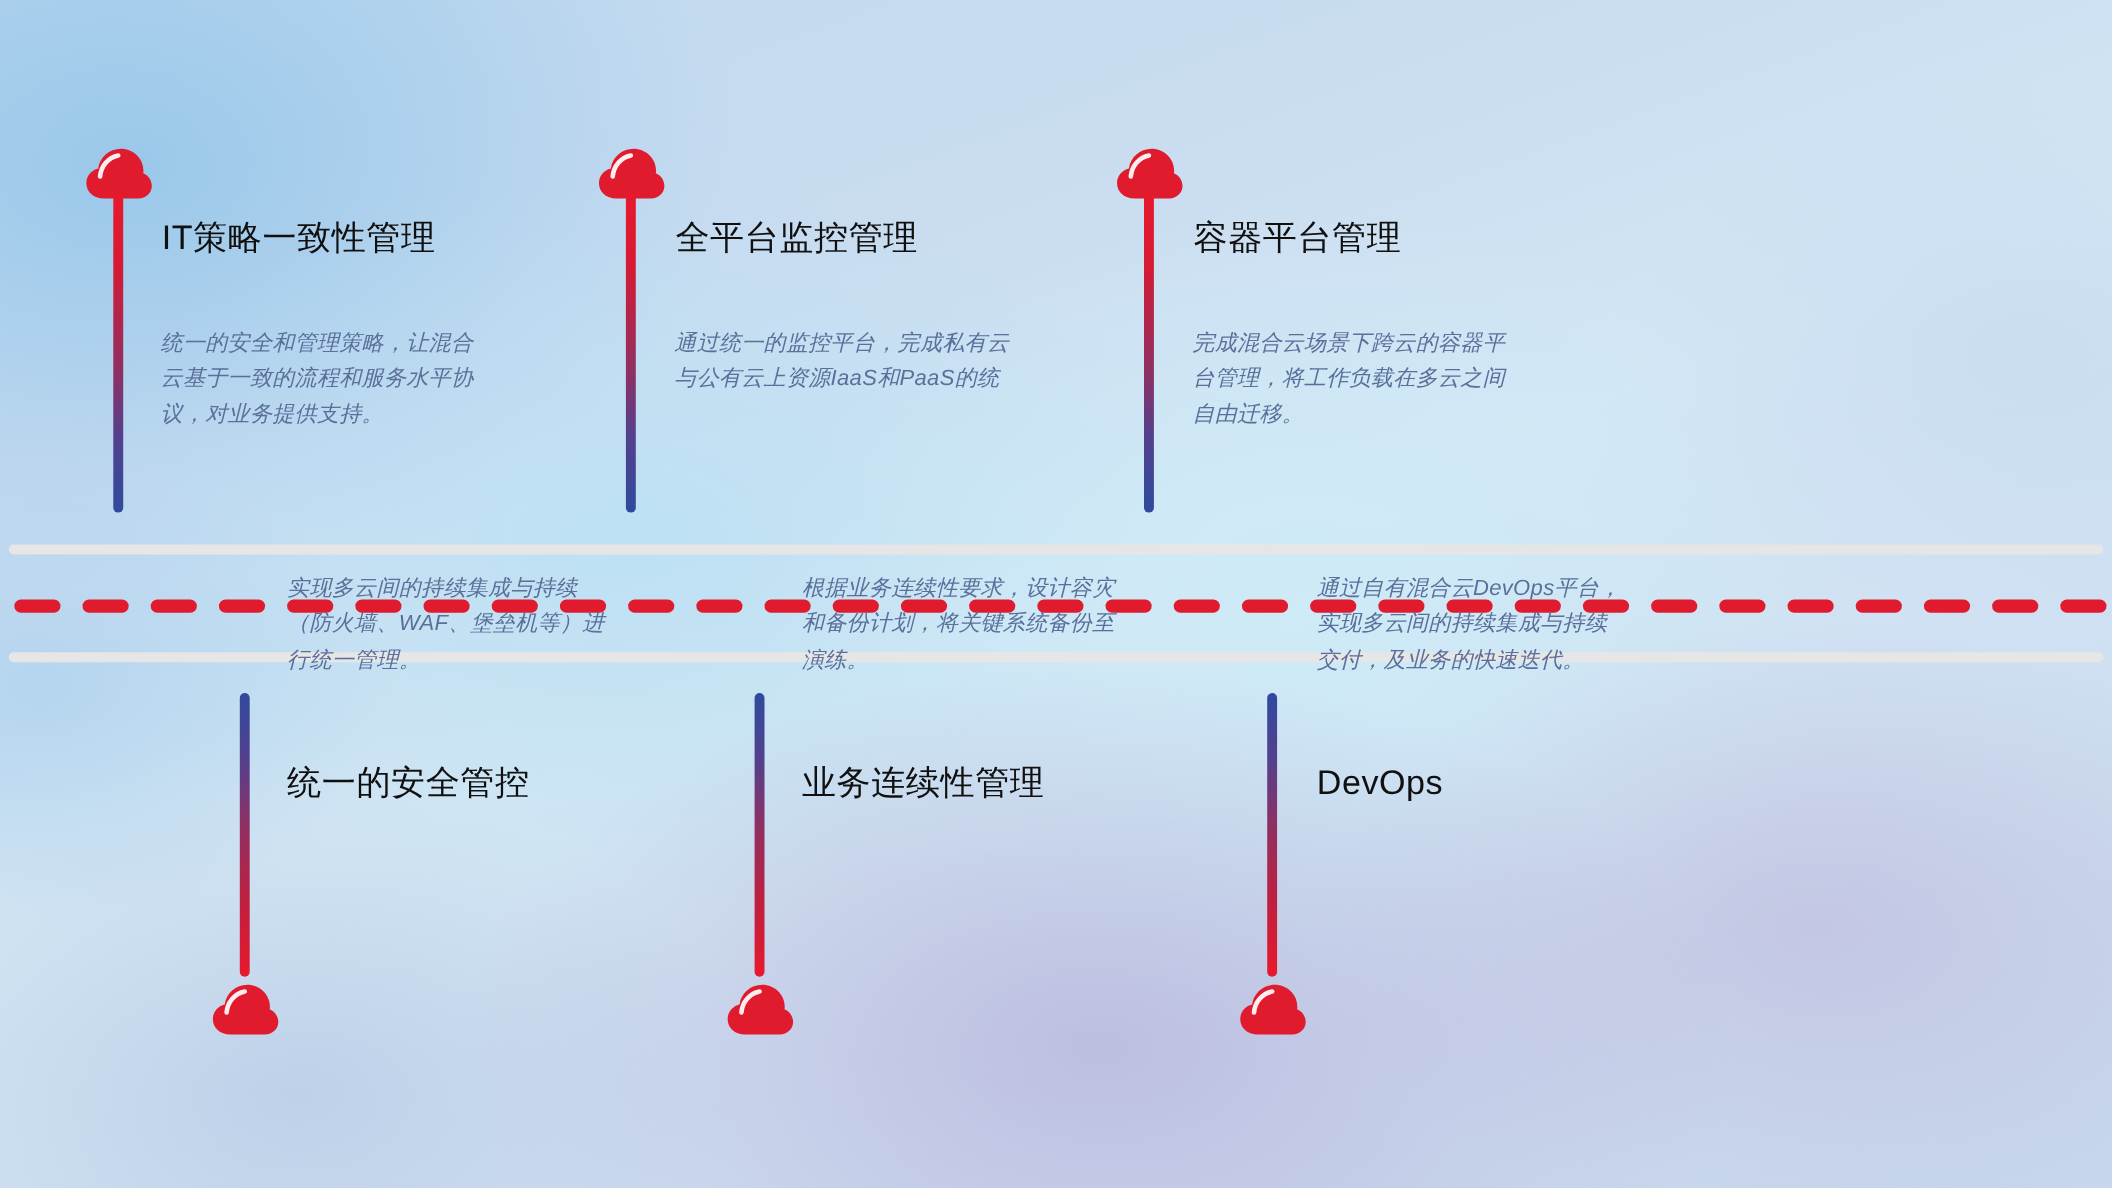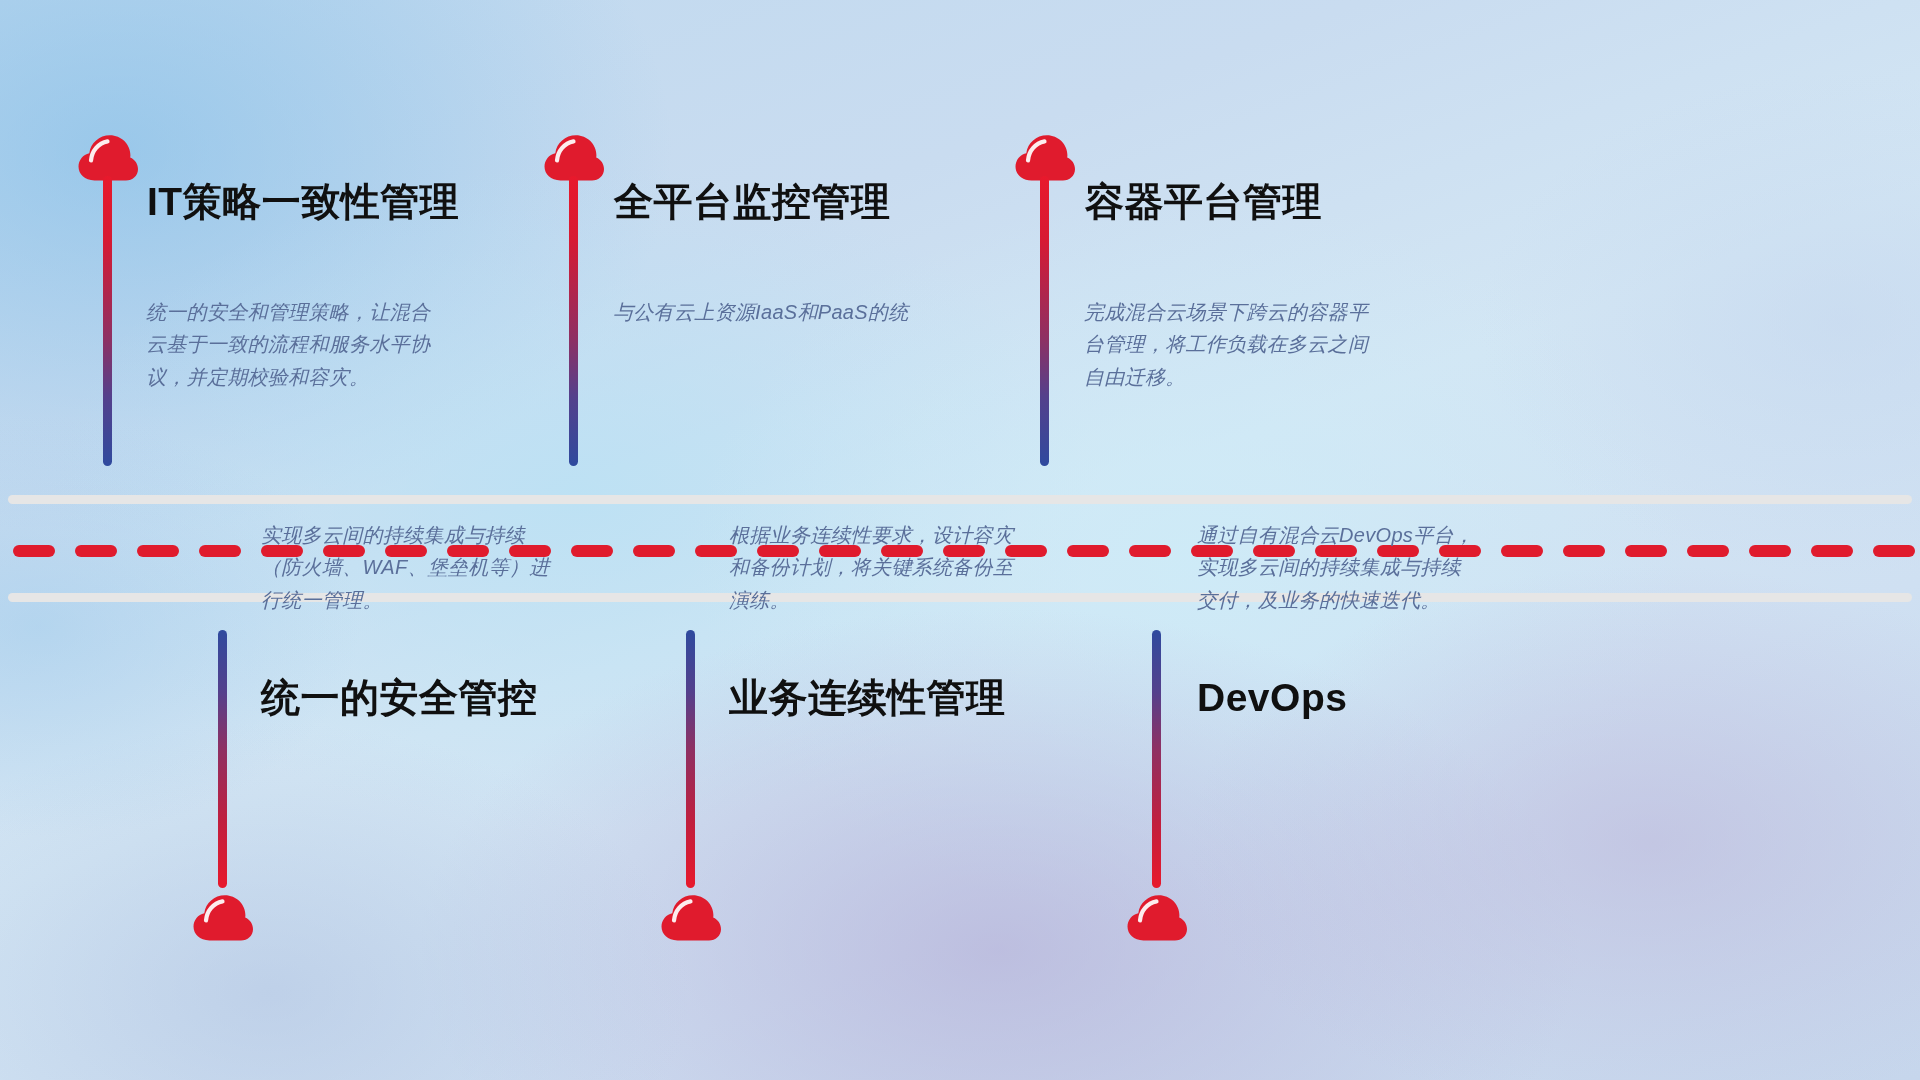--- a/index.html
+++ b/index.html
@@ -34,26 +34,27 @@
   .cloud { position:absolute; width:62px; height:48px; }
   .cloud svg { display:block; width:100%; height:100%; }
 
   .stem { position:absolute; width:9px; border-radius:5px; }
   .stem-down { background:linear-gradient(to bottom,#e8192c 0%,#d71a33 22%,#8e3063 56%,#54408c 76%,#2f4a9e 100%); }
   .stem-up   { background:linear-gradient(to bottom,#2f4a9e 0%,#54408c 24%,#8e3063 46%,#c01f3e 74%,#e8192c 100%); }
 
   
   .heading {
     position:absolute;
-    font-size:39px;
-    font-weight:bold;
+    font-size:31px;
+    font-weight:normal;
     color:#101010;
     letter-spacing:.5px;
     white-space:nowrap;
     line-height:1.2;
+    margin-top:18px;
   }
   .body-text {
     position:absolute;
     font-size:20px;
     color:#5a6f9a;
     line-height:1.62;
     letter-spacing:.3px;
   }
   .body-text .ln { display:block; white-space:nowrap;font-style:italic; }
 
@@ -98,37 +99,38 @@
                  C53.4 23.0 53.3 23.8 53.2 24.6 C57.9 26.6 61.0 31.0 61.0 36.2
                  C61.0 42.6 55.6 47.5 48.9 47.5 Z" fill="#e01b2d"></path>
         <path d="M14.0 27.5 C14.8 17.8 21.5 10.2 30.5 8.4" stroke="#ffffff" stroke-width="4.2" stroke-linecap="round" fill="none" opacity="0.92"></path>
       </svg>
     </div>
     <div class="stem stem-down" style="left:103px; top:176px; height:290px;"></div>
     <div class="heading" style="left:147px; top:179px;">IT策略一致性管理</div>
     <div class="body-text" style="left:146px; top:296px;">
       <span class="ln">统一的安全和管理策略，让混合</span>
       <span class="ln">云基于一致的流程和服务水平协</span>
-      <span class="ln">议，并定期校验和容灾。</span>
+      <span class="ln">议，对业务提供支持。</span>
     </div>
   </div>
 
   <div class="milestone">
     <div class="cloud" style="left:543px; top:133px;">
       <svg viewBox="0 0 62 48">
         <path d="M17.5 47.5 C7.8 47.5 1.5 41.3 1.5 33.6 C1.5 27.0 6.0 21.6 12.3 20.2
                  C13.6 10.0 22.3 2.3 32.9 2.3 C44.2 2.3 53.4 11.2 53.4 22.2
                  C53.4 23.0 53.3 23.8 53.2 24.6 C57.9 26.6 61.0 31.0 61.0 36.2
                  C61.0 42.6 55.6 47.5 48.9 47.5 Z" fill="#e01b2d"></path>
         <path d="M14.0 27.5 C14.8 17.8 21.5 10.2 30.5 8.4" stroke="#ffffff" stroke-width="4.2" stroke-linecap="round" fill="none" opacity="0.92"></path>
       </svg>
     </div>
     <div class="stem stem-down" style="left:569px; top:176px; height:290px;"></div>
     <div class="heading" style="left:614px; top:179px;">全平台监控管理</div>
     <div class="body-text" style="left:613px; top:296px;">
+      <span class="ln">通过统一的监控平台，完成私有云</span>
       <span class="ln">与公有云上资源IaaS和PaaS的统</span>
     </div>
   </div>
 
   <div class="milestone">
     <div class="cloud" style="left:1014px; top:133px;">
       <svg viewBox="0 0 62 48">
         <path d="M17.5 47.5 C7.8 47.5 1.5 41.3 1.5 33.6 C1.5 27.0 6.0 21.6 12.3 20.2
                  C13.6 10.0 22.3 2.3 32.9 2.3 C44.2 2.3 53.4 11.2 53.4 22.2
                  C53.4 23.0 53.3 23.8 53.2 24.6 C57.9 26.6 61.0 31.0 61.0 36.2

